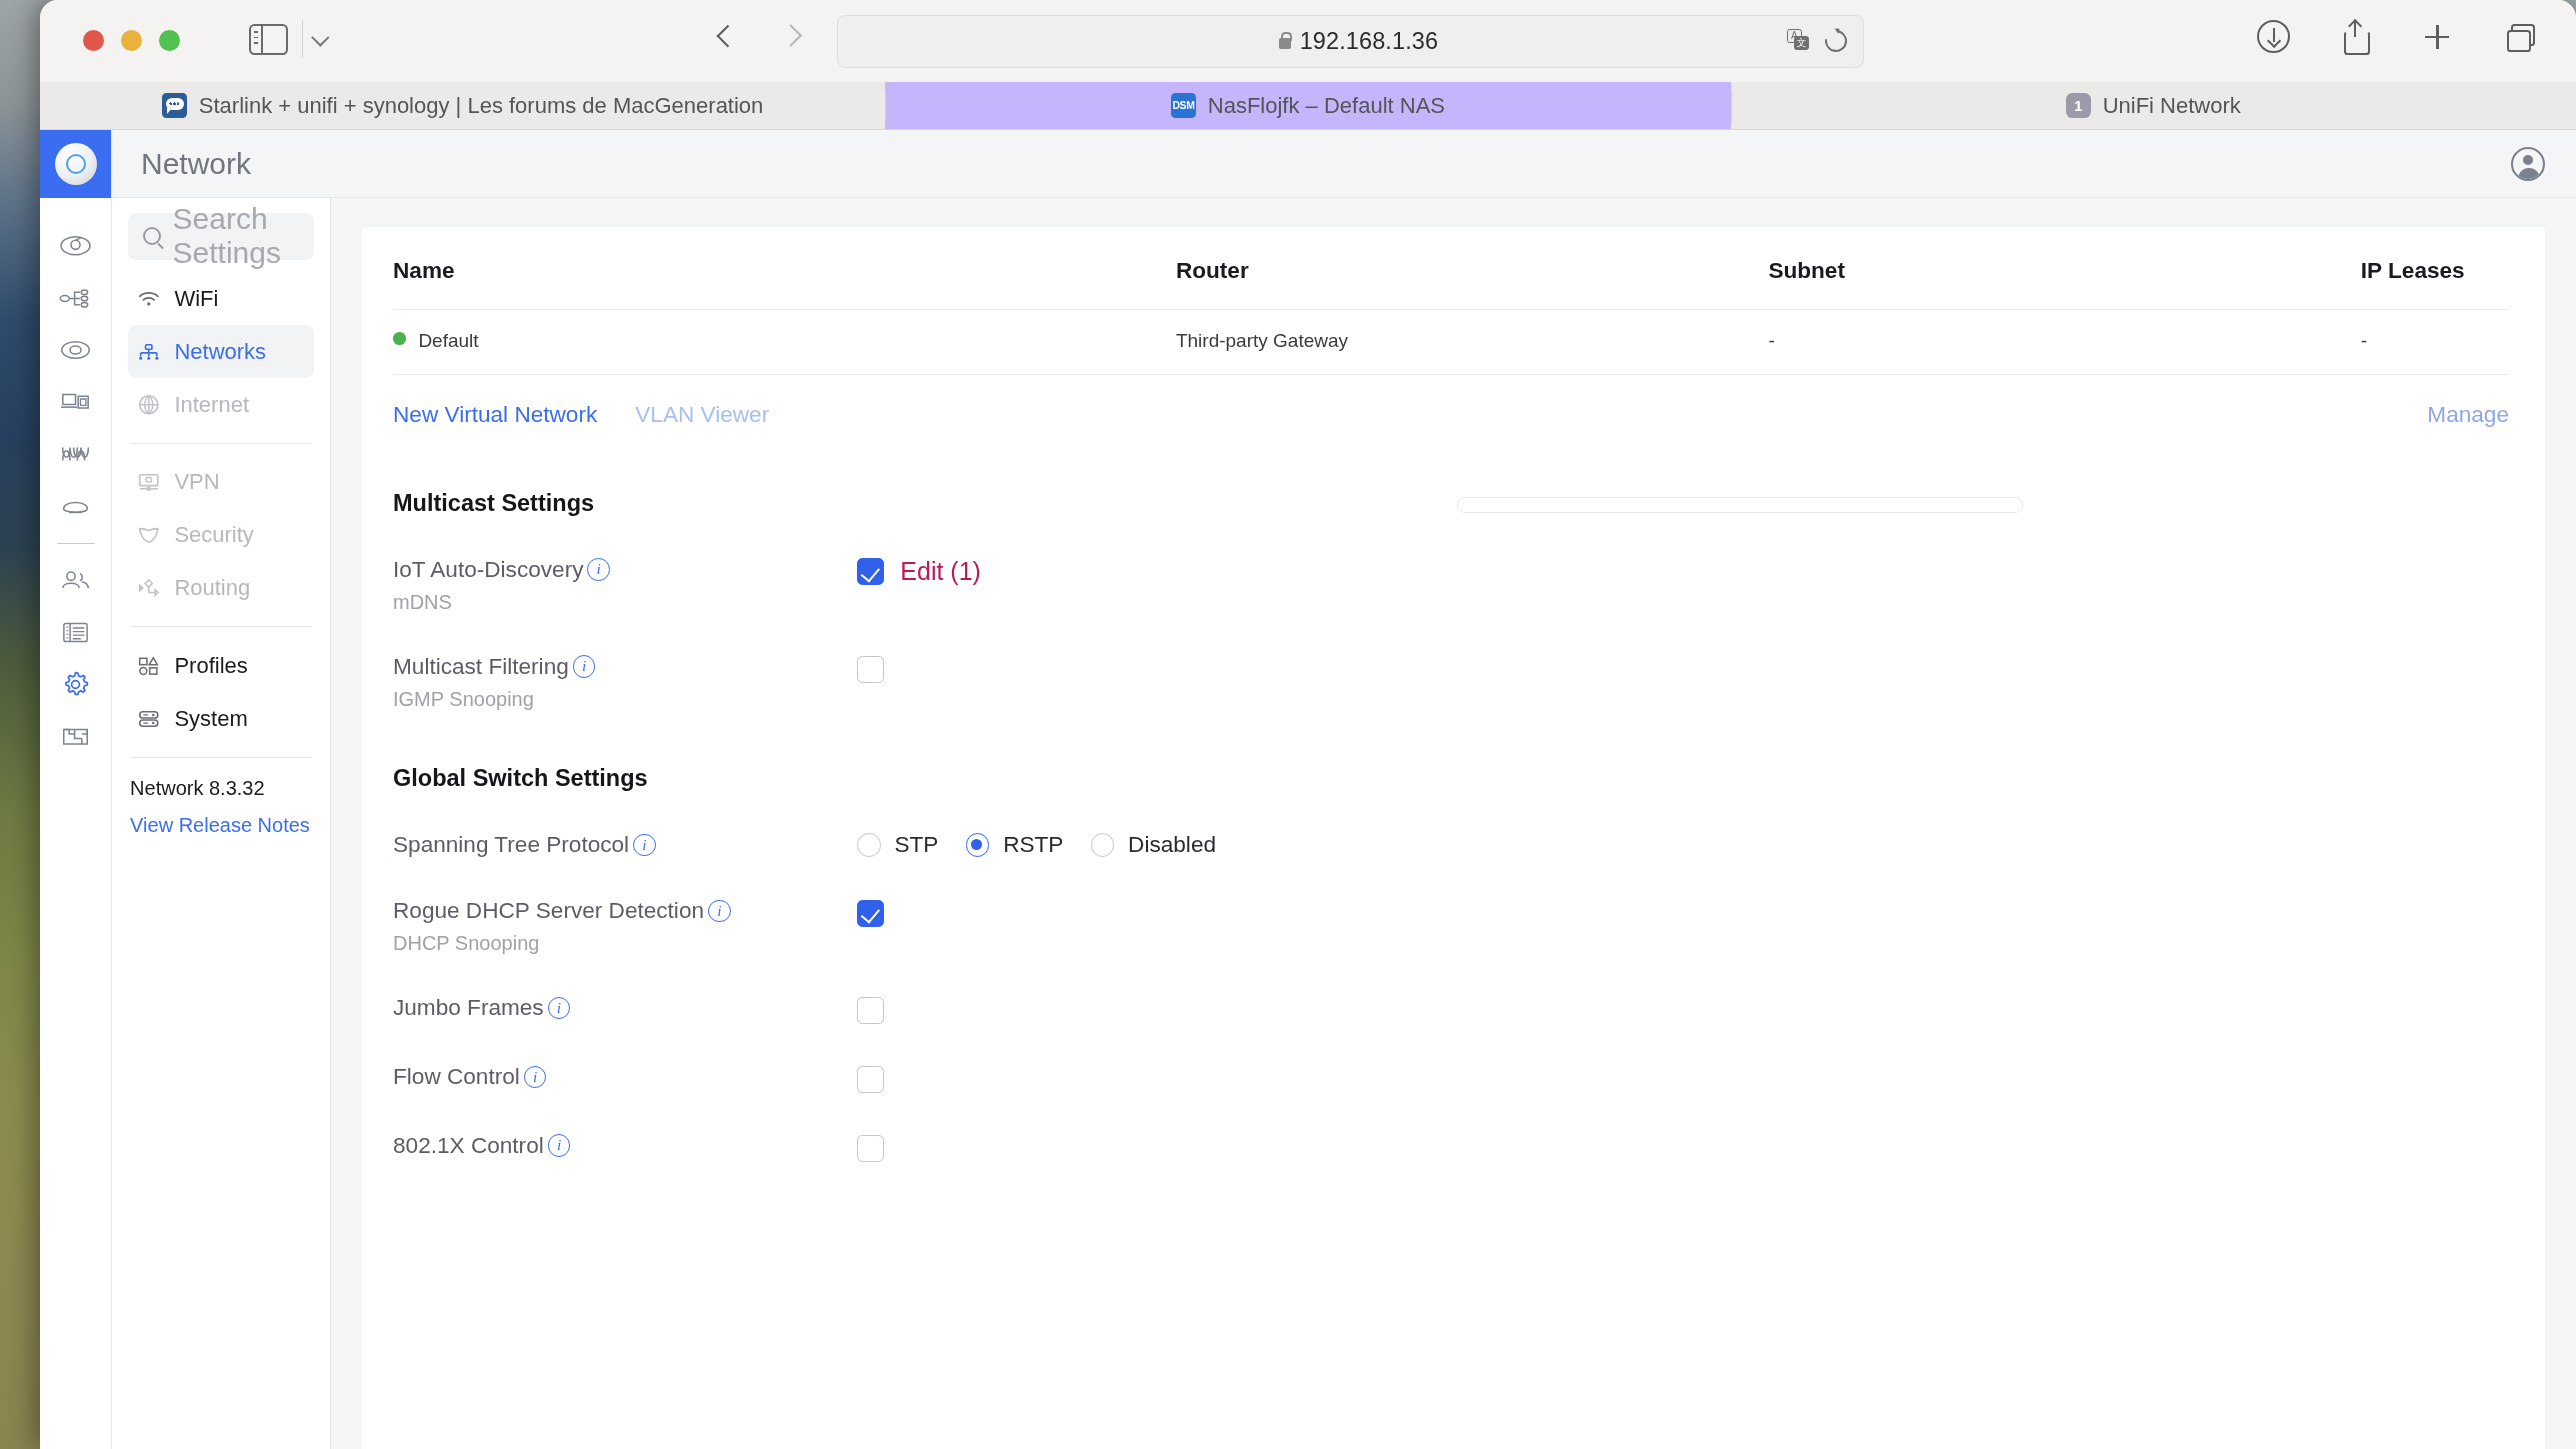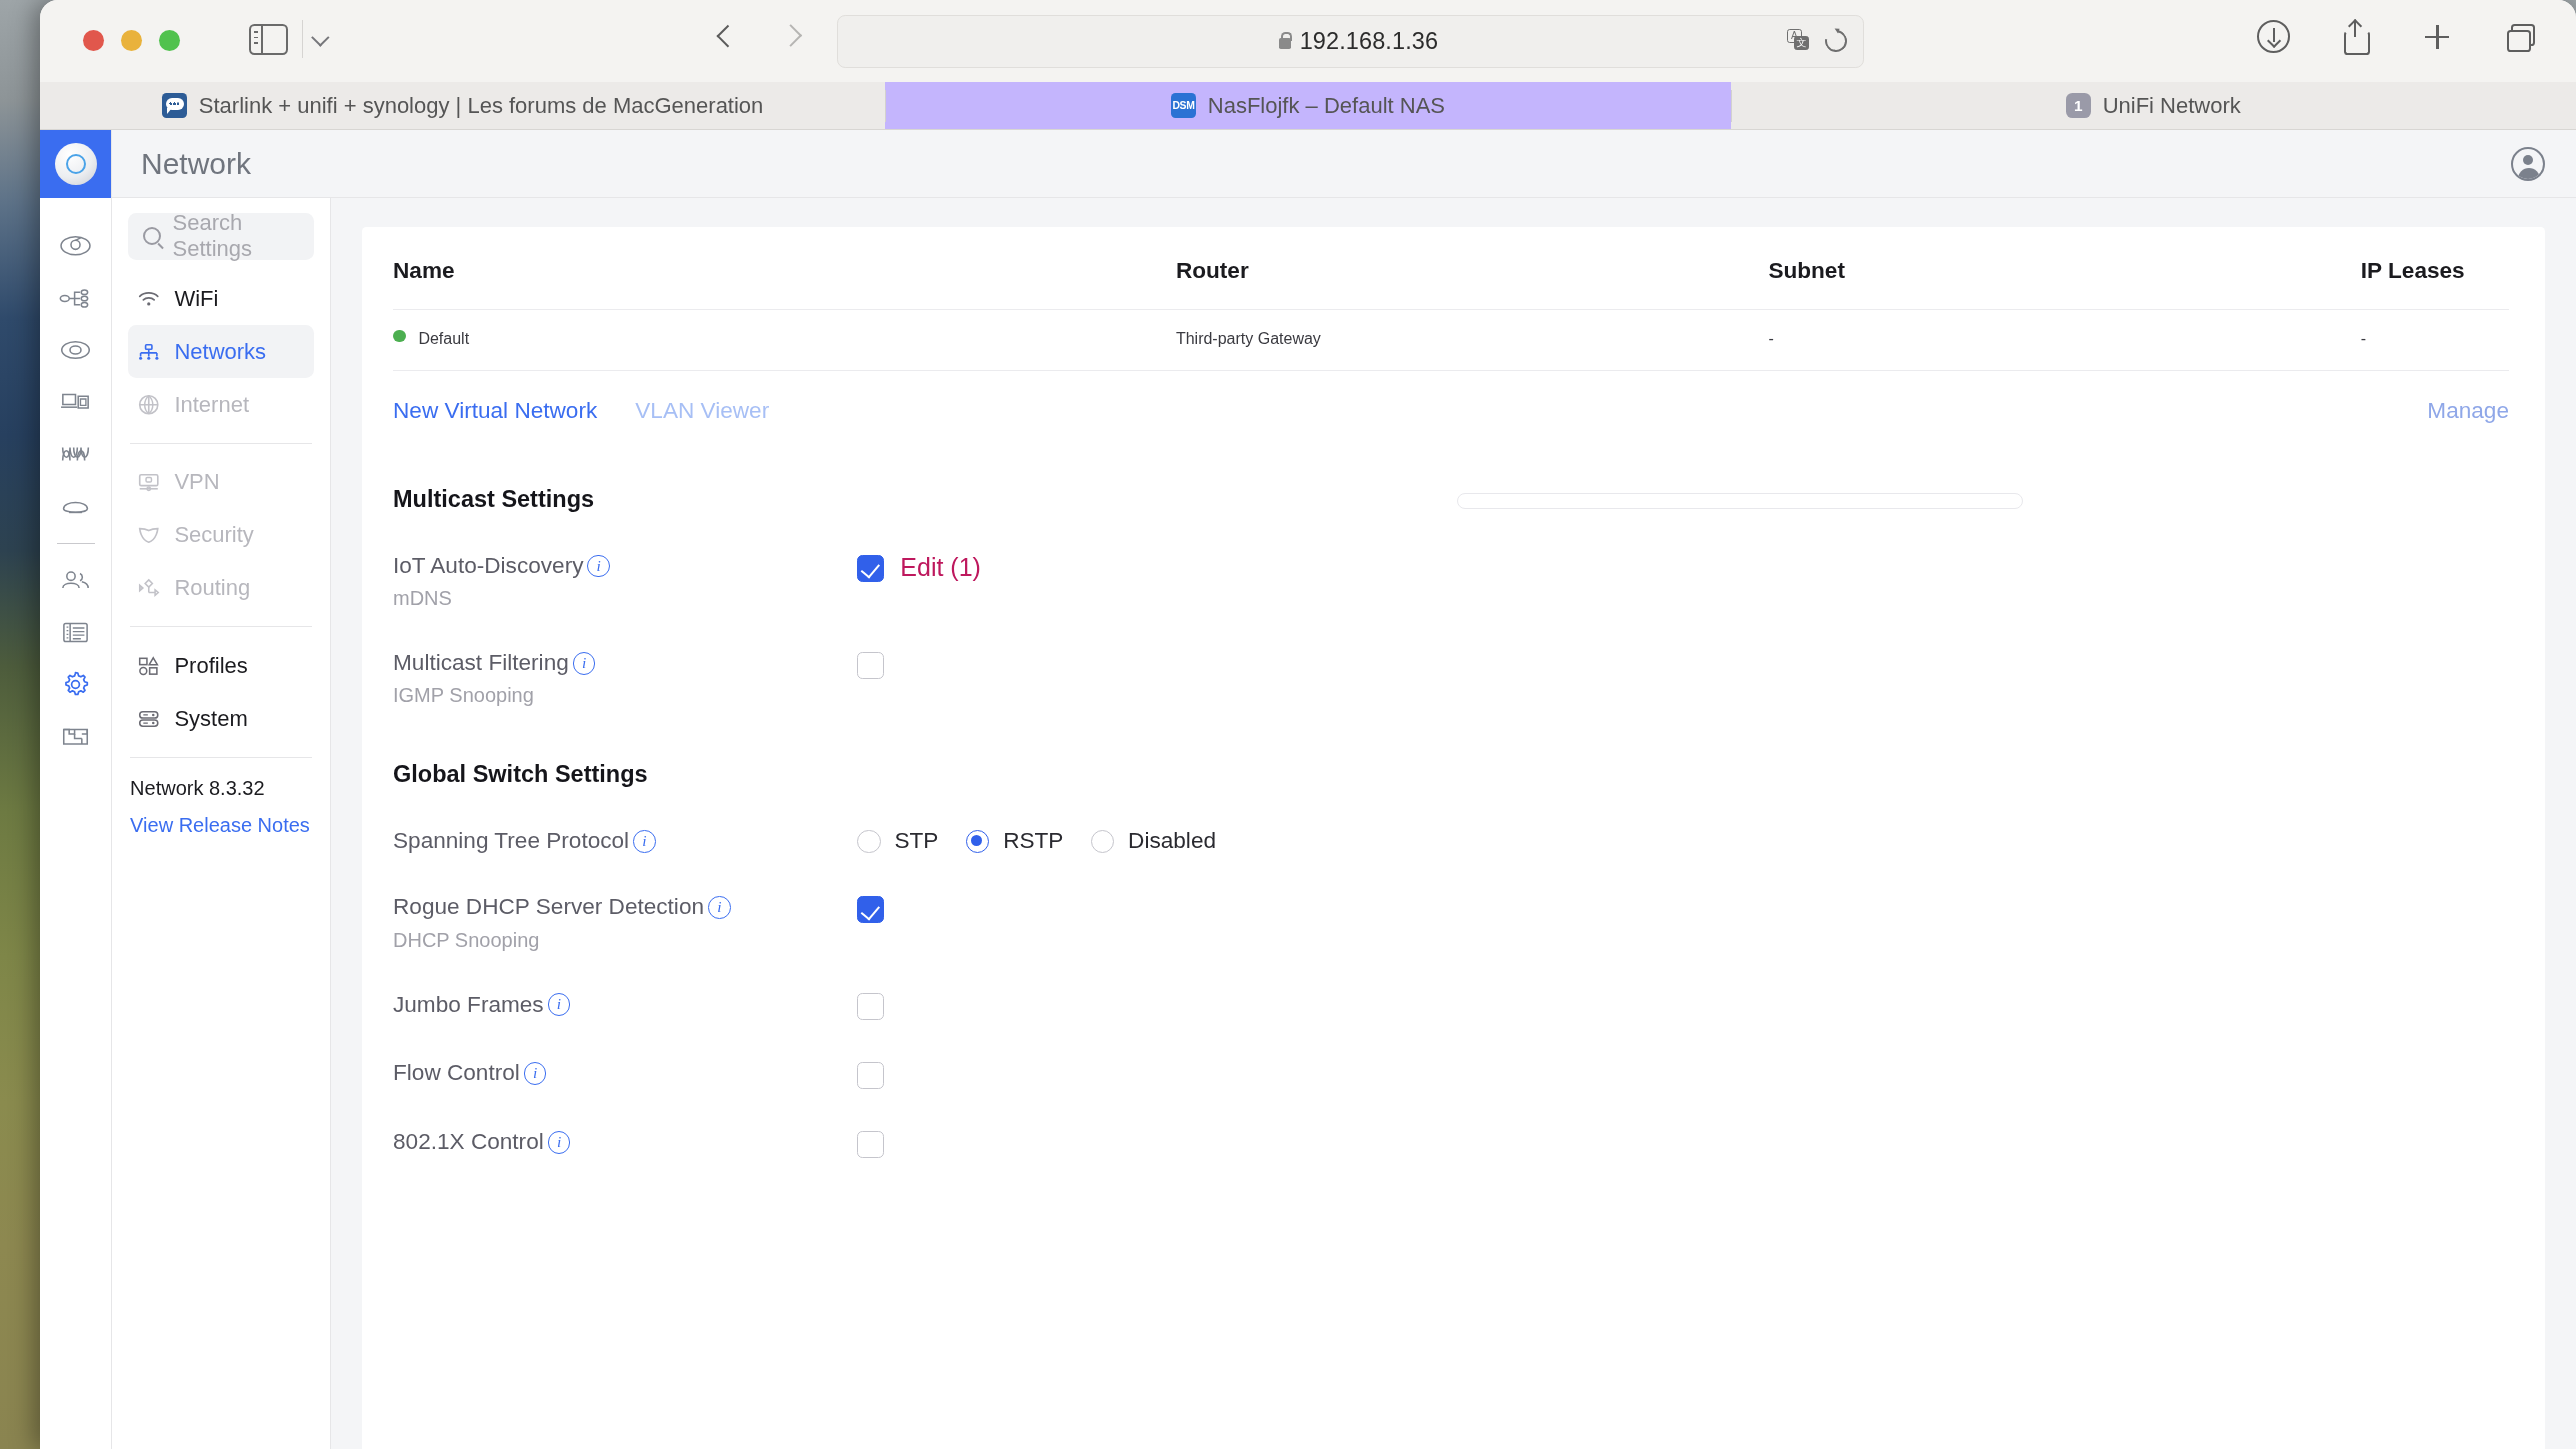--- a/index.html
+++ b/index.html
@@ -188,21 +188,21 @@
   }
   .search-box {
     height: 47px; background: #f2f3f5; border-radius: 8.2px;
     display: flex; align-items: center; gap: 11.8px; padding: 0 14.5px; margin-bottom: 12.7px;
   }
   .search-ic { width: 18px; height: 18px; border: 2.2px solid #9a9aa2; border-radius: 50%; position: relative; flex:0 0 auto;}
   .search-ic::after {
     content:""; position:absolute; right:-5.4px; bottom:-4.5px; width:7.2px; height:2.2px;
     background:#9a9aa2; transform: rotate(45deg);
   }
-  .search-ph { font-size: 22px; color: #a8a8ae; }
+  .search-ph { font-size: 30px; color: #a8a8ae; }
 
   .nav-item {
     height: 53px; display: flex; align-items: center; gap: 13.6px; padding: 0 9px;
     border-radius: 8.2px; font-size: 22px; color: #1b1b1f;
   }
   .nav-item.sel { background: #f2f3f5; color: #3a6df0; }
   .nav-item.dim { color: #b7b7bd; }
   .nav-ic { width: 23.5px; flex: 0 0 23.5px; display:flex; align-items:center; justify-content:center; }
   .nav-div { height: 0.9px; background: #e6e6e8; margin: 11.8px 1.8px; }
 
@@ -215,21 +215,21 @@
     background: #fff; border-radius: 4.5px; margin-right: 31px;
     padding: 27px 36px 38px 31px; min-height: 1250px;
   }
 
   table.nets { width: 100%; border-collapse: collapse; }
   table.nets th {
     text-align: left; font-size: 22.6px; color: #1b1b1f; font-weight: bold;
     padding: 3.6px 0 25px 0;
   }
   table.nets td {
-    font-size: 16px; color: #3a3a40; padding: 20px 0 22px 0;
+    font-size: 19px; color: #3a3a40; padding: 20px 0 22px 0;
     border-top: 0.9px solid #ebebee; border-bottom: 0.9px solid #ebebee;
   }
   .dot-on { display:inline-block; width:12.7px; height:12.7px; border-radius:50%; background:#4caf50; margin-right:12.7px; vertical-align: 1.8px;}
   .col-name { width: 37%; } .col-router { width: 28%; } .col-subnet { width: 28%; }
 
   .actions { display: flex; align-items: center; gap: 38px; padding: 27px 0 0 0; }
   .lnk { font-size: 22.6px; color: #3a6df0; }
   .lnk.dim { color: #a7bff5; }
   .lnk.right { margin-left: auto; color: #8fa7e8; }
 

